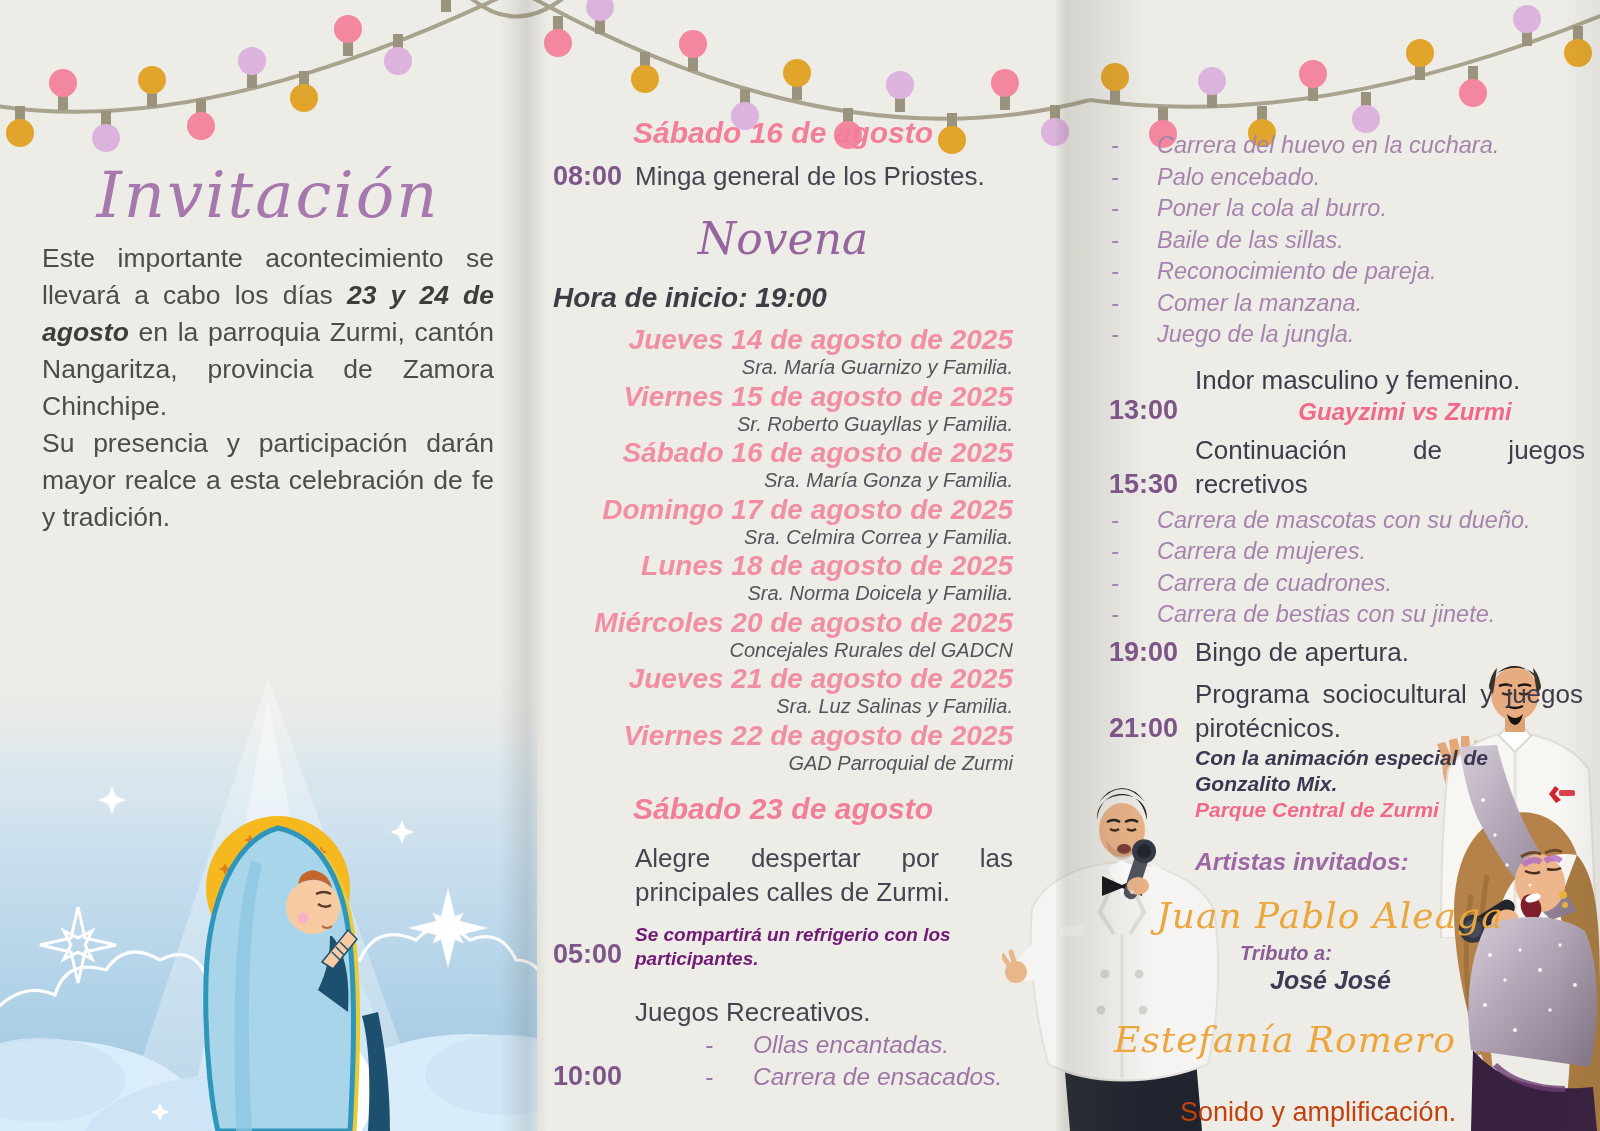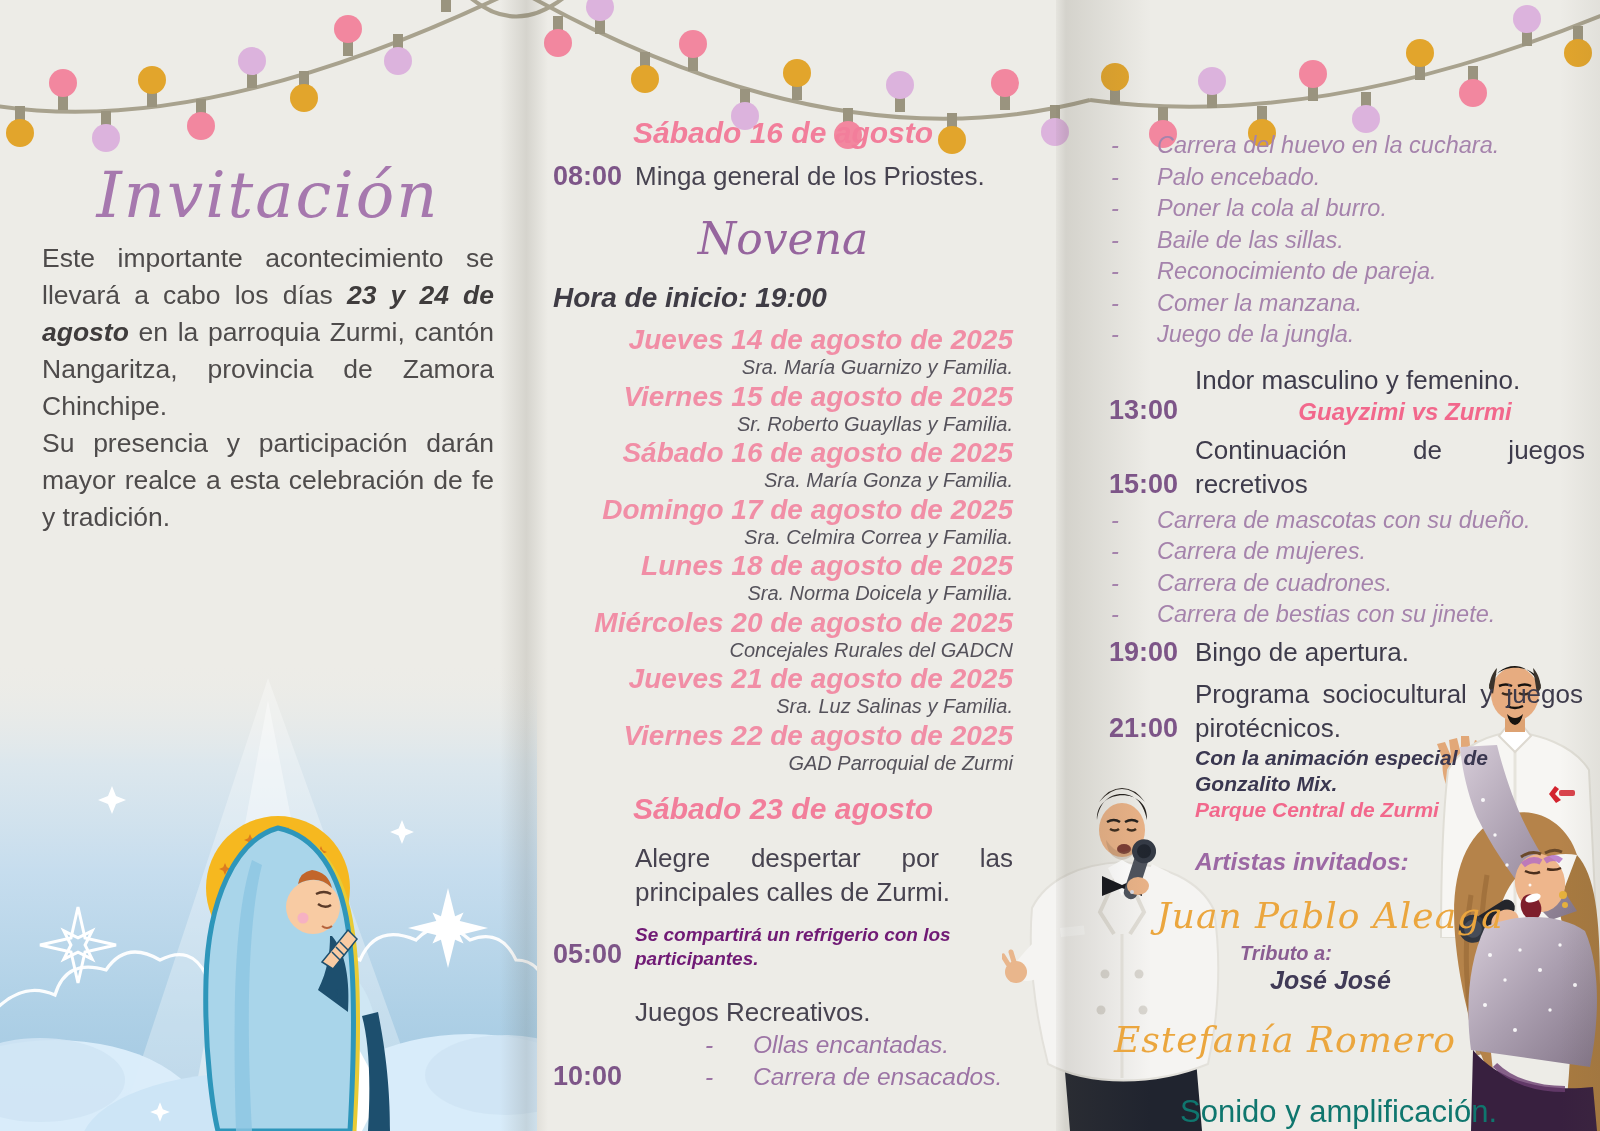--- a/index.html
+++ b/index.html
@@ -41,21 +41,21 @@
   .rt .time{flex:0 0 86px;margin-left:34px;}
   .rt .ev-text{color:#3e3b4b;}
   .pink-note{font-size:24px;font-weight:600;font-style:italic;color:#f2688c;text-align:center;line-height:30px;width:420px;}
   .navy-note{font-size:21px;font-weight:bold;font-style:italic;color:#3a3750;line-height:26px;margin-left:120px;}
   .pink-note2{font-size:21px;font-weight:bold;font-style:italic;color:#f2688c;line-height:26px;margin-left:120px;}
   .artists-heading{font-size:24.5px;font-weight:bold;font-style:italic;color:#9c68a4;line-height:30px;margin-left:120px;margin-top:24px;}
   .artist-name{font-size:36px;line-height:50px;color:#eba63e;text-align:center;margin-top:14px;letter-spacing:1px;}
   .artist-name2{margin-top:20px;width:420px;}
   .tribute-label{font-size:20px;font-weight:bold;font-style:italic;color:#8a5d92;line-height:24px;margin-left:165px;}
   .tribute-name{font-size:25px;font-weight:bold;font-style:italic;color:#403a56;line-height:30px;margin-left:195px;}
-  .sound-title{font-size:31px;color:#0f766e;line-height:34px;margin-left:105px;margin-top:30px;}
+  .sound-title{font-size:27px;color:#c2410c;line-height:34px;margin-left:105px;margin-top:30px;}
   .sound-credit{font-size:22.5px;font-weight:bold;font-style:italic;color:#f2688c;line-height:30px;margin-left:92px;}
   svg{display:block;}
   .wire{stroke:#a8a28e;stroke-width:4;fill:none;}
   .conn{fill:#9a947f;}
   .g-gold{fill:#e2a52c;} .g-pink{fill:#f2879f;} .g-lil{fill:#dcb3dd;}
 </style>
 </head>
 <body>
 
 <svg class="abs" style="left:0;top:660px;z-index:1;" width="537" height="471" viewBox="0 0 537 471">
@@ -473,21 +473,21 @@
 
   <div class="event-row" style="margin-top:12px;">
     <span class="time">13:00</span>
     <div class="ev-body">
       <div class="ev-text">Indor masculino y femenino.</div>
       <div class="pink-note">Guayzimi vs Zurmi</div>
     </div>
   </div>
 
   <div class="event-row" style="margin-top:6px;">
-    <span class="time">15:00</span>
+    <span class="time">15:30</span>
     <div class="ev-body">
         <div class="ev-text">Continuación de juegos recretivos</div>
       </div>
   </div>
 
   <div style="margin-top:4px;">
     <div class="dash-item dash-right">
         <span class="dash">-</span>
         <span>Carrera de mascotas con su dueño.</span>
       </div>

